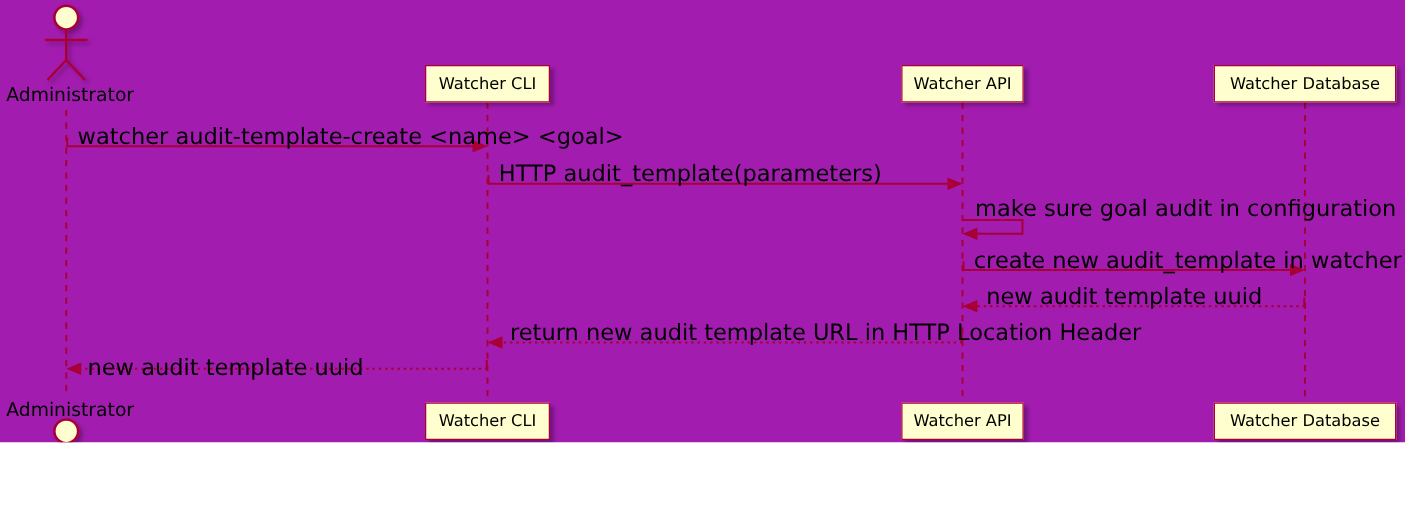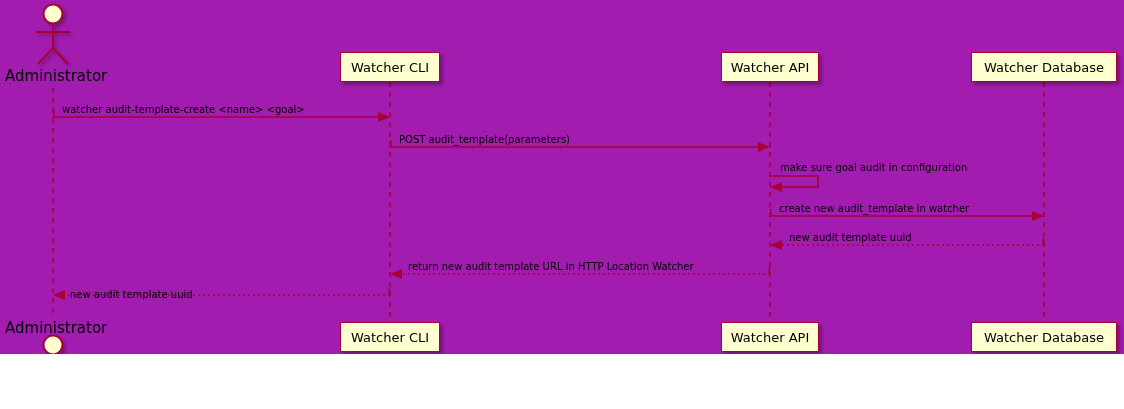--- a/index.html
+++ b/index.html
@@ -24,21 +24,21 @@
   }
   .lbl {
     position: absolute;
     white-space: pre;
     color: #000000;
     font-family: "DejaVu Sans", sans-serif;
     font-size: 12.5px;
     line-height: 13px;
   }
   .msg-label {
-    font-size: 10px;
+    font-size: 18px;
   }
   .actor-label {
     font-size: 15px;
   }
   .pbox-label {
     font-size: 13px;
     color: #000000;
   }
   .pbox {
     position: absolute;
@@ -161,25 +161,25 @@
   <div class="pbox" style="left:971px; top:322px; width:146px; height:30px;">
     <span class="pbox-label">Watcher Database</span>
   </div>
 
   <div class="lbl actor-label" style="left:5px; top:70px;">Administrator</div>
 
   <div class="lbl actor-label" style="left:5px; top:322px;">Administrator</div>
 
   <div class="lbl msg-label" style="left:62px; top:103px;">watcher audit-template-create &lt;name&gt; &lt;goal&gt;</div>
 
-  <div class="lbl msg-label" style="left:399px; top:133px;">POST audit_template(parameters)</div>
+  <div class="lbl msg-label" style="left:399px; top:133px;">HTTP audit_template(parameters)</div>
 
   <div class="lbl msg-label" style="left:780px; top:161px;">make sure goal audit in configuration</div>
 
   <div class="lbl msg-label" style="left:779px; top:202px;">create new audit_template in watcher</div>
 
   <div class="lbl msg-label" style="left:789px; top:231px;">new audit template uuid</div>
 
-  <div class="lbl msg-label" style="left:408px; top:260px;">return new audit template URL in HTTP Location Watcher</div>
+  <div class="lbl msg-label" style="left:408px; top:260px;">return new audit template URL in HTTP Location Header</div>
 
   <div class="lbl msg-label" style="left:70px; top:288px;">new audit template uuid</div>
 
 </div>
 
 </body></html>

